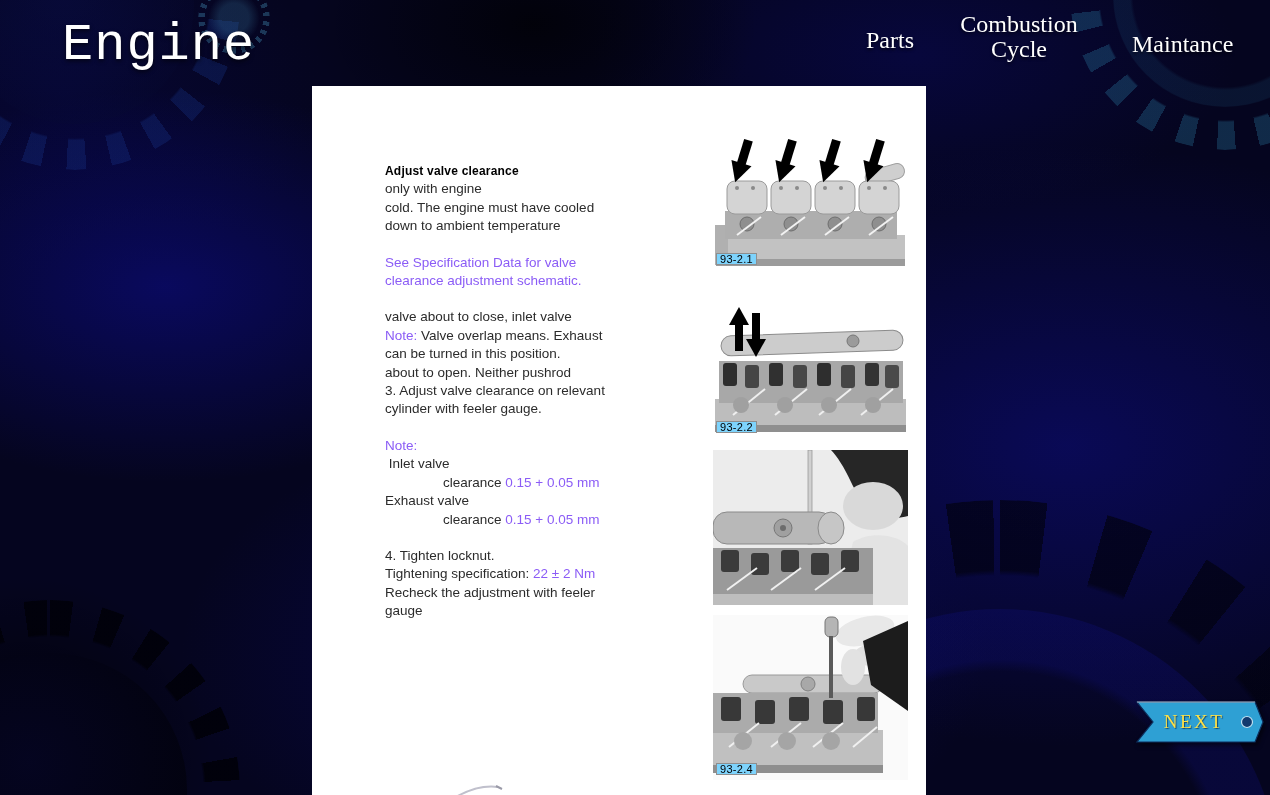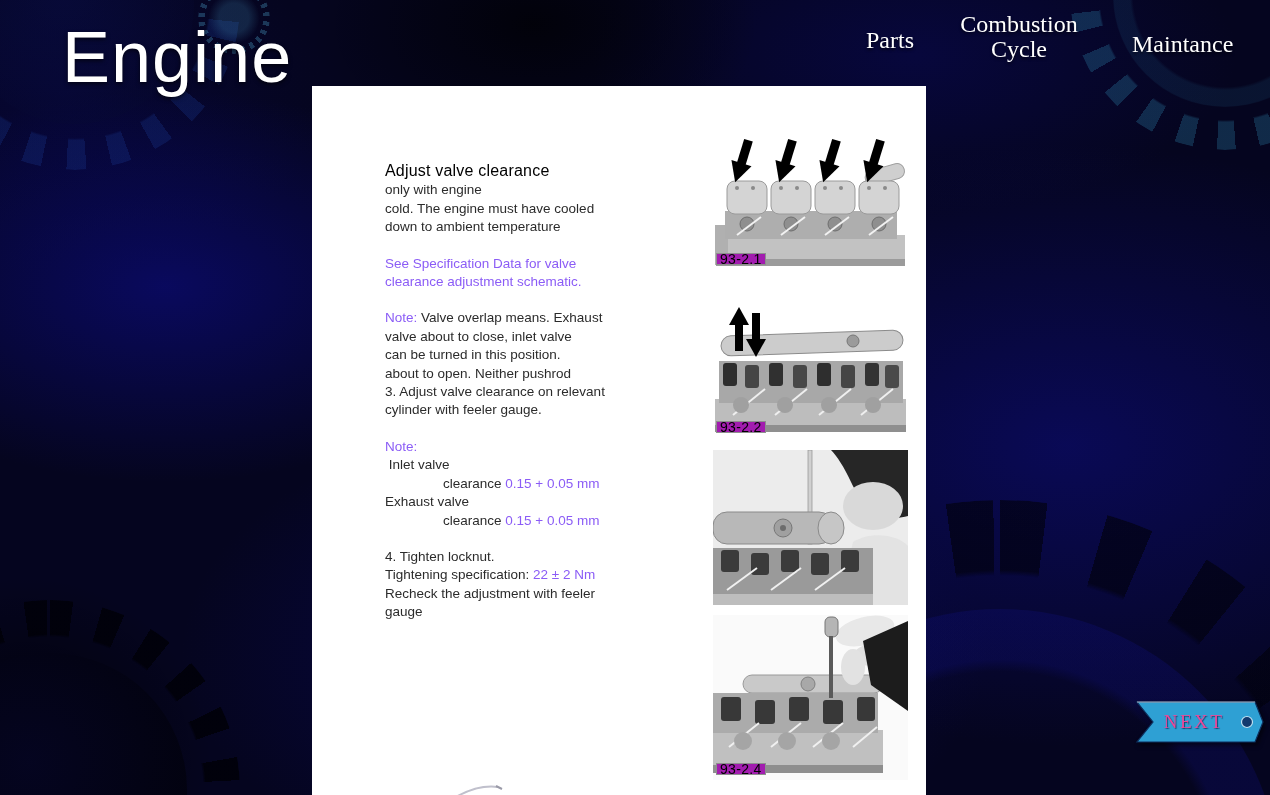--- a/index.html
+++ b/index.html
@@ -31,62 +31,62 @@
   .gear .body{position:absolute;inset:14%;border-radius:50%;background:var(--b);}
   .g1{left:-140px;top:600px;width:380px;height:380px;--c:rgba(1,1,10,.92);--b:radial-gradient(circle at 42% 40%, rgba(5,5,34,.92), rgba(1,1,8,.95));}
   .g2{left:610px;top:500px;width:780px;height:780px;--c:rgba(2,2,14,.65);--b:radial-gradient(circle at 50% 50%, transparent 55%, rgba(18,18,150,.22) 58% 72%, transparent 74%);}
   .g3{left:1070px;top:-160px;width:310px;height:310px;--c:rgba(45,130,170,.30);--b:radial-gradient(circle at 50% 50%, transparent 58%, rgba(30,90,130,.18) 60% 70%, transparent 72%);}
   .g4{left:-90px;top:-160px;width:330px;height:330px;--c:rgba(28,65,160,.25);--b:radial-gradient(circle at 45% 45%, rgba(12,20,90,.30), rgba(4,4,30,.25));}
   .g5{left:198px;top:-18px;width:72px;height:72px;--c:rgba(70,150,190,.35);--b:radial-gradient(circle, rgba(60,130,170,.25) 40%, transparent 70%);}
 
   
   .title{
     position:absolute;left:62px;top:16px;
-    font-family:Liberation Sans, sans-serif;font-size:72px;color:#ffffff;
+    font-family:Liberation Mono, monospace;font-size:52px;color:#ffffff;
     letter-spacing:1px;text-shadow:0 2px 4px rgba(0,0,0,.6);
   }
   .nav-item{
     position:absolute;color:#ffffff;font-family:"Liberation Serif",serif;
     font-size:24px;text-shadow:0 2px 3px rgba(0,0,0,.6);cursor:pointer;white-space:pre-line;
   }
   .nav-parts{left:866px;top:27px;}
   .nav-combustion{left:948px;top:12px;width:142px;text-align:center;line-height:25px;}
   .nav-maintance{left:1132px;top:31px;}
 
   
   .panel{position:absolute;left:312px;top:86px;width:614px;height:709px;background:#ffffff;}
   .text-col{
     position:absolute;left:73px;top:76px;width:316px;
     color:#2b2b2b;font-size:13.5px;line-height:18.4px;
   }
   .para{margin:0 0 18px 0;}
   .line{white-space:pre-wrap;}
   .b{font-weight:400;color:#8b5cf6;}
-  .h{font-size:16px;font-weight:400;color:#000;letter-spacing:.2px;}
+  .h{font-size:12px;font-weight:700;color:#000;letter-spacing:.2px;}
 
   .figs{position:absolute;left:401px;top:0;width:200px;height:709px;}
   .fig{position:absolute;left:0;width:195px;}
   .fig svg{display:block;}
   .f1{top:49px;height:135px;}
   .f2{top:217px;height:135px;}
   .f3{top:364px;height:182px;}
   .f4{top:529px;height:165px;}
   .cap{
-    position:absolute;left:3px;bottom:5px;background:#a21caf;border:1px solid #8e8e8e;
-    font-size:14px;line-height:10px;padding:0 3px;color:#000;letter-spacing:.3px;
+    position:absolute;left:3px;bottom:5px;background:#7dd3fc;border:1px solid #8e8e8e;
+    font-size:11px;line-height:10px;padding:0 3px;color:#000;letter-spacing:.3px;
   }
   .sketch{position:absolute;left:140px;top:696px;}
 
   
   .next{position:absolute;left:1134px;top:699px;width:132px;height:48px;cursor:pointer;}
   .next svg{position:absolute;inset:0;filter:drop-shadow(2px 3px 2px rgba(0,0,0,.5));}
   .next .label{
     position:absolute;left:22px;right:34px;top:12px;text-align:center;
     font-family:"Liberation Serif",serif;font-size:19px;letter-spacing:2.5px;
-    color:#ec4899;text-shadow:1px 1px 1px rgba(10,50,90,.8);
+    color:#fde047;text-shadow:1px 1px 1px rgba(10,50,90,.8);
   }
 </style>
 </head>
 <body>
 
 <div class="bg"></div>
 <div class="gear g1">
     <div class="body"></div>
     <div class="teeth"></div>
   </div>
@@ -119,22 +119,22 @@
           <div class="line"><span class="h b">Adjust valve clearance</span></div>
           <div class="line"><span class="">only with engine</span></div>
           <div class="line"><span class="">cold. The engine must have cooled</span></div>
           <div class="line"><span class="">down to ambient temperature</span></div>
         </div>
         <div class="para">
           <div class="line"><span class="b">See Specification Data for valve</span></div>
           <div class="line"><span class="b">clearance adjustment schematic.</span></div>
         </div>
         <div class="para">
+          <div class="line"><span class="">valve about to close, inlet valve</span></div>
           <div class="line"><span class="b">Note:</span><span class=""> Valve overlap means. Exhaust</span></div>
-          <div class="line"><span class="">valve about to close, inlet valve</span></div>
           <div class="line"><span class="">can be turned in this position.</span></div>
           <div class="line"><span class="">about to open. Neither pushrod</span></div>
           <div class="line"><span class="">3. Adjust valve clearance on relevant</span></div>
           <div class="line"><span class="">cylinder with feeler gauge.</span></div>
         </div>
         <div class="para">
           <div class="line"><span class="b">Note:</span></div>
           <div class="line"><span class=""> Inlet valve</span></div>
           <div class="line" style="padding-left: 58px;"><span class="">clearance </span><span class="b">0.15 + 0.05 mm</span></div>
           <div class="line"><span class="">Exhaust valve</span></div>

